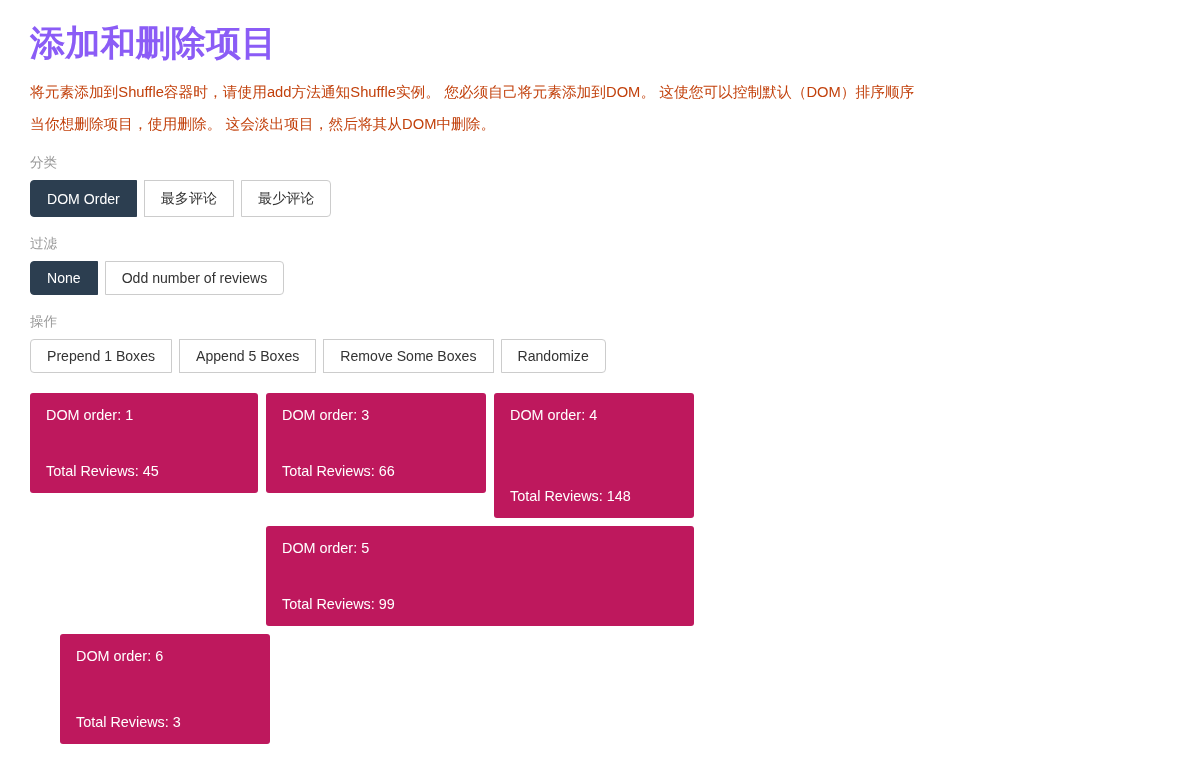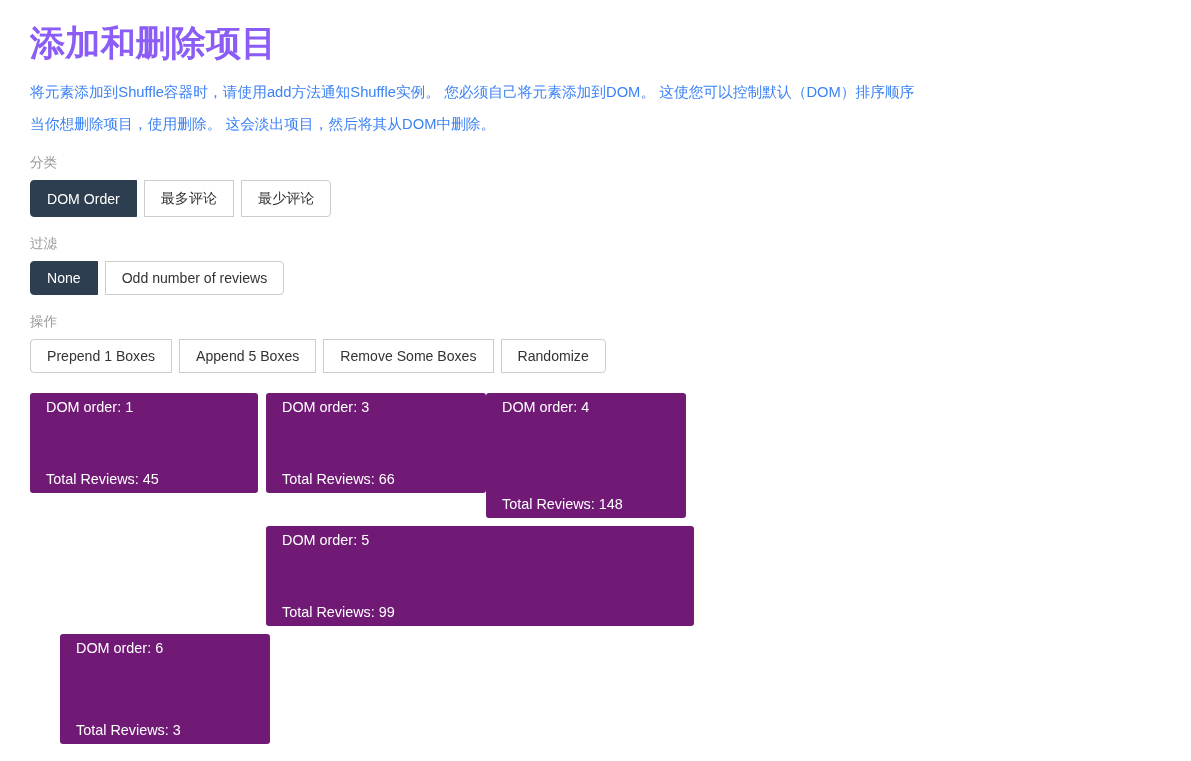--- a/index.html
+++ b/index.html
@@ -10,21 +10,21 @@
       padding: 20px 30px;
     }
     h1 {
       font-size: 2.2em;
       font-weight: bold;
       color: #8b5cf6;
       margin-bottom: 14px;
     }
     .description {
       font-size: 0.92em;
-      color: #3b82f6;
+      color: #c2410c;
       margin-bottom: 8px;
       line-height: 1.6;
     }
     .section-label {
       font-size: 0.85em;
       color: #999;
       margin-top: 18px;
       margin-bottom: 8px;
     }
     .btn-group {
@@ -53,24 +53,24 @@
       color: #fff;
       border-color: #2c3e50;
     }
 
     .filter-group button.active-filter {
       background: #2c3e50;
       color: #fff;
       border-color: #2c3e50;
     }
     .grid-item {
-      background: #701a75;
+      background: #be185d;
       color: #fff;
       border-radius: 3px;
-      padding: 6px 16px;
+      padding: 14px 16px;
       font-size: 0.9em;
     }
   </style>
 </head>
 <body>
 
 <h1>添加和删除项目</h1>
 
 <p class="description">将元素添加到Shuffle容器时，请使用add方法通知Shuffle实例。 您必须自己将元素添加到DOM。 这使您可以控制默认（DOM）排序顺序</p>
 <p class="description">当你想删除项目，使用删除。 这会淡出项目，然后将其从DOM中删除。</p>
@@ -99,21 +99,21 @@
 <div style="margin-top: 20px; display: flex; flex-wrap: wrap; gap: 8px; align-items: flex-start; width: 100%;">
 
   <div class="grid-item" style="width: 228px; height: 100px; display: flex; flex-direction: column; justify-content: space-between;">
     <span>DOM order: 1</span>
     <span>Total Reviews: 45</span>
   </div>
 
 
   <div style="display: flex; flex-direction: column; gap: 8px;">
 
-    <div style="display: flex;  border-radius: 28px;">
+    <div style="display: flex; gap: 8px; border-radius: 28px;">
 
       <div class="grid-item" style="width: 220px; height: 100px; display: flex; flex-direction: column; justify-content: space-between;">
         <span>DOM order: 3</span>
         <span>Total Reviews: 66</span>
       </div>
 
       <div class="grid-item" style="width: 200px; height: 125px; display: flex; flex-direction: column; justify-content: space-between;">
         <span>DOM order: 4</span>
         <span>Total Reviews: 148</span>
       </div>

